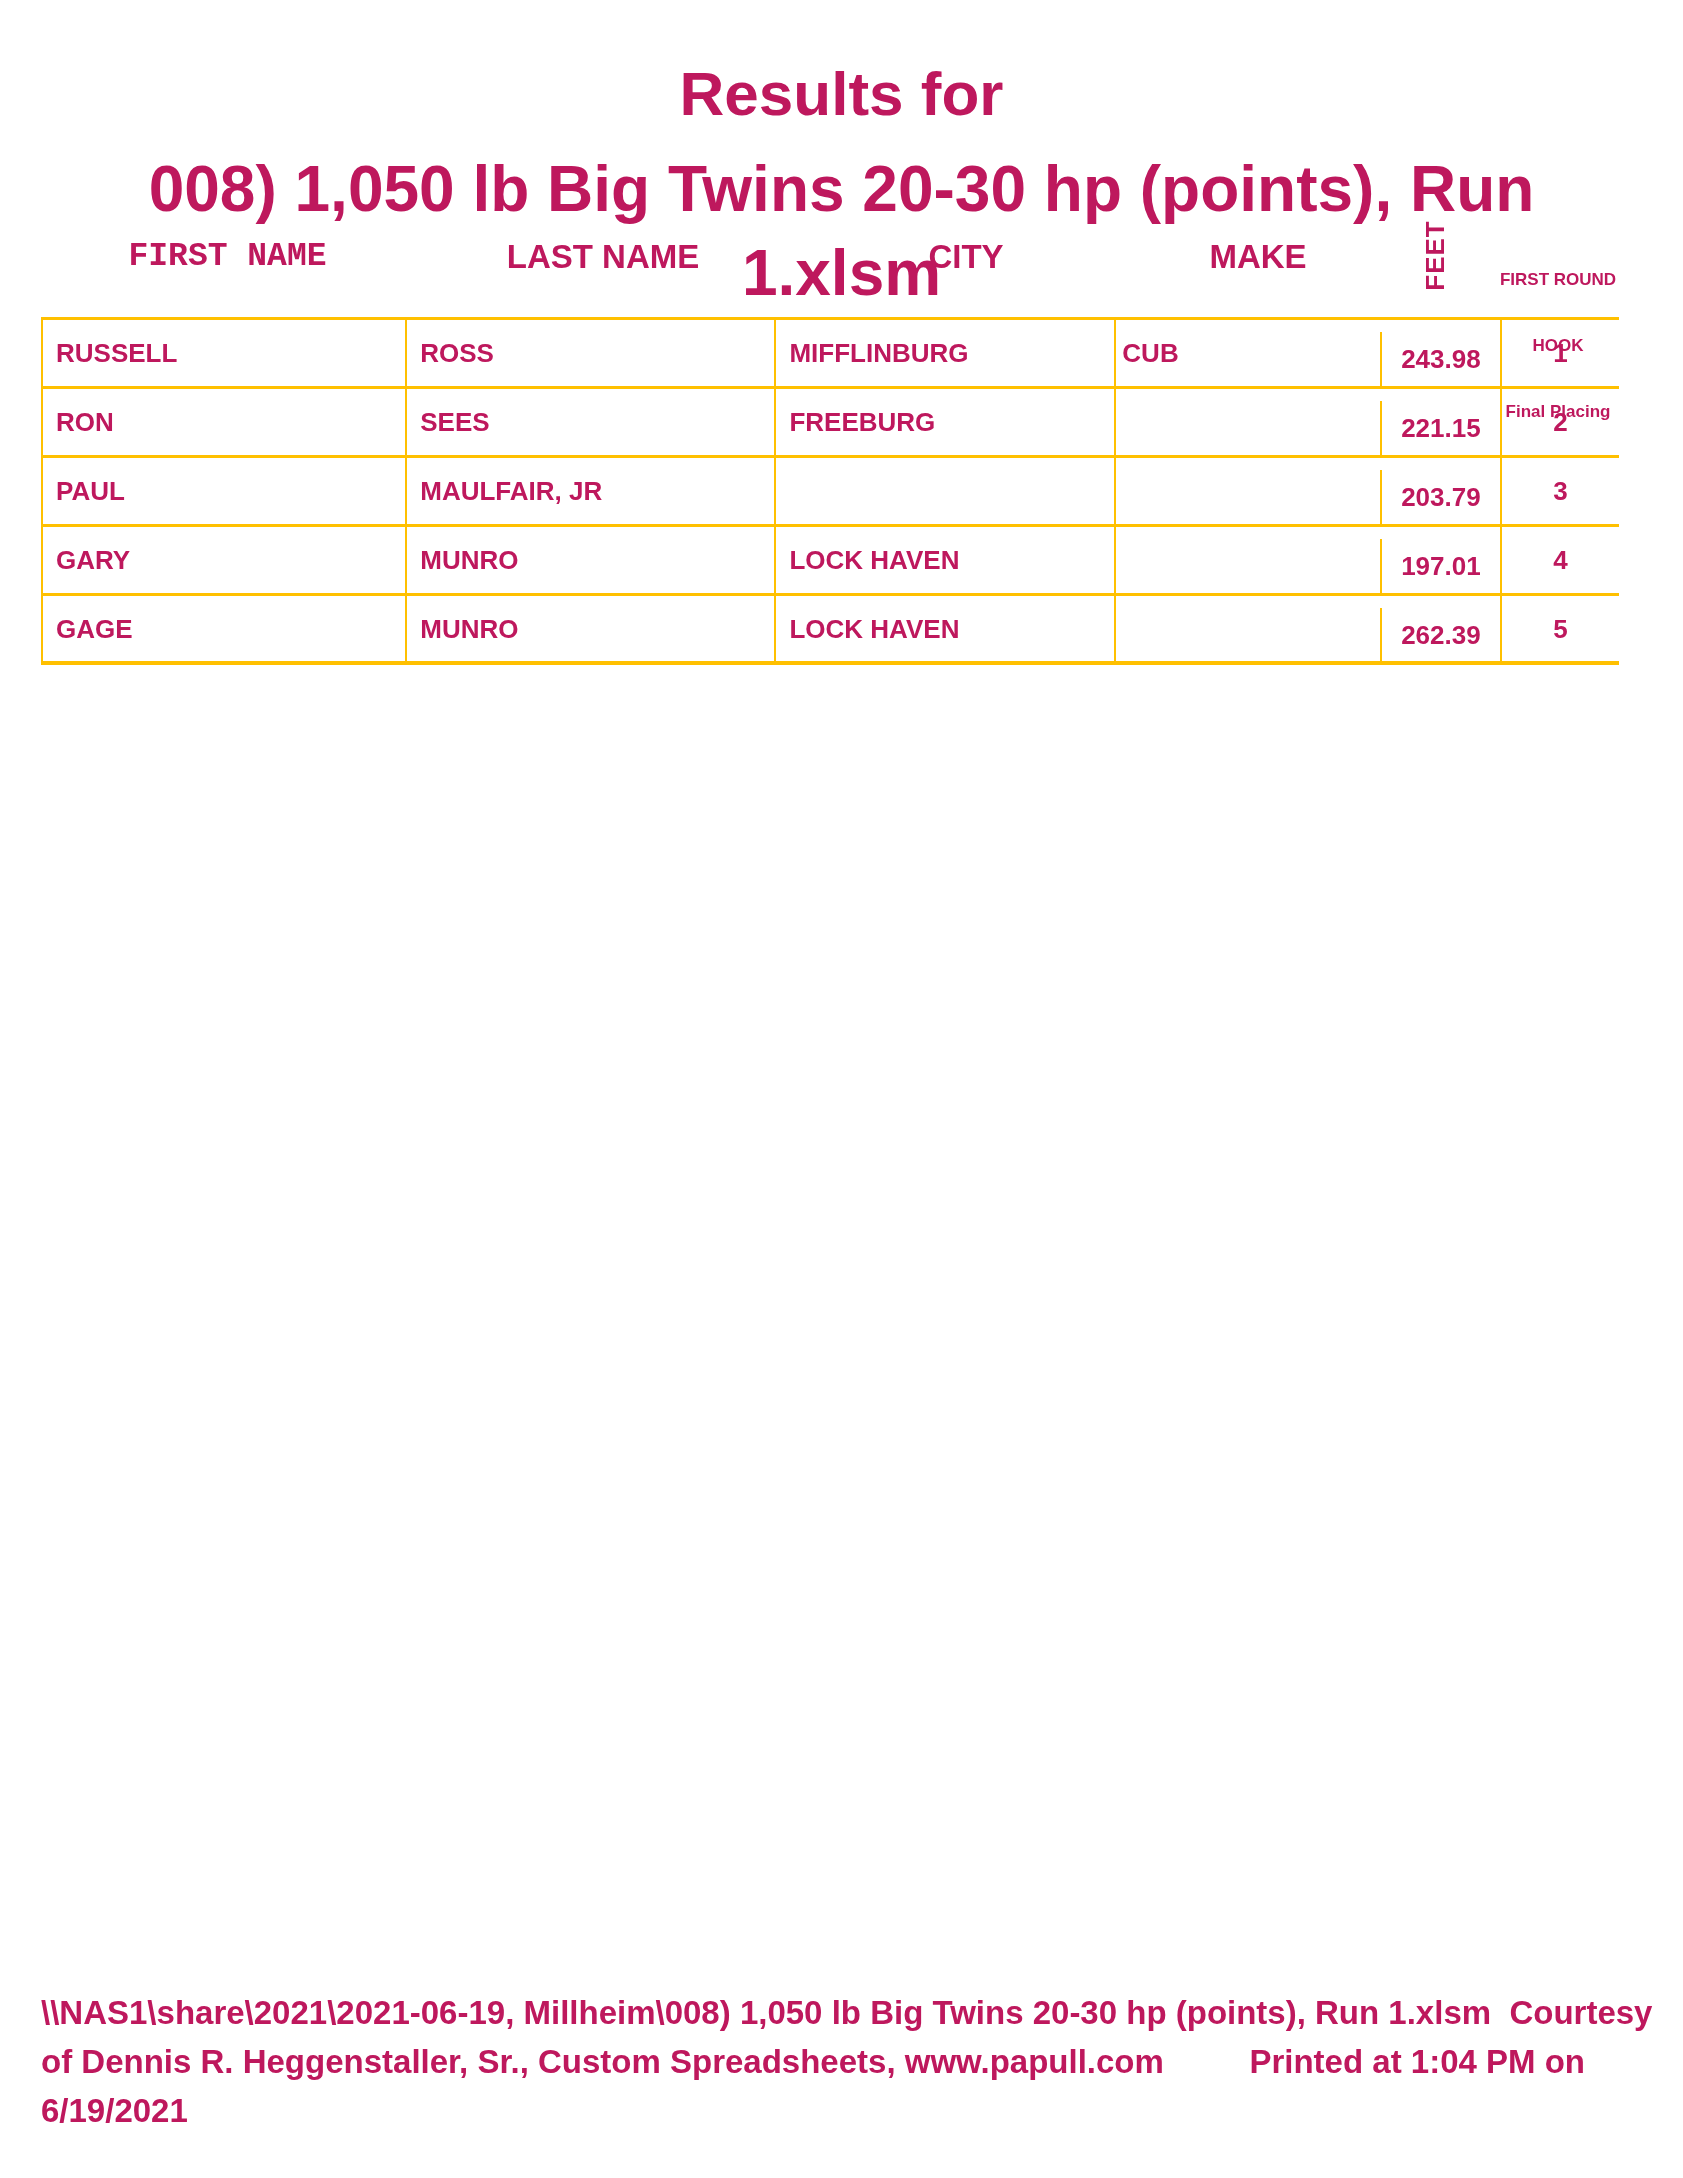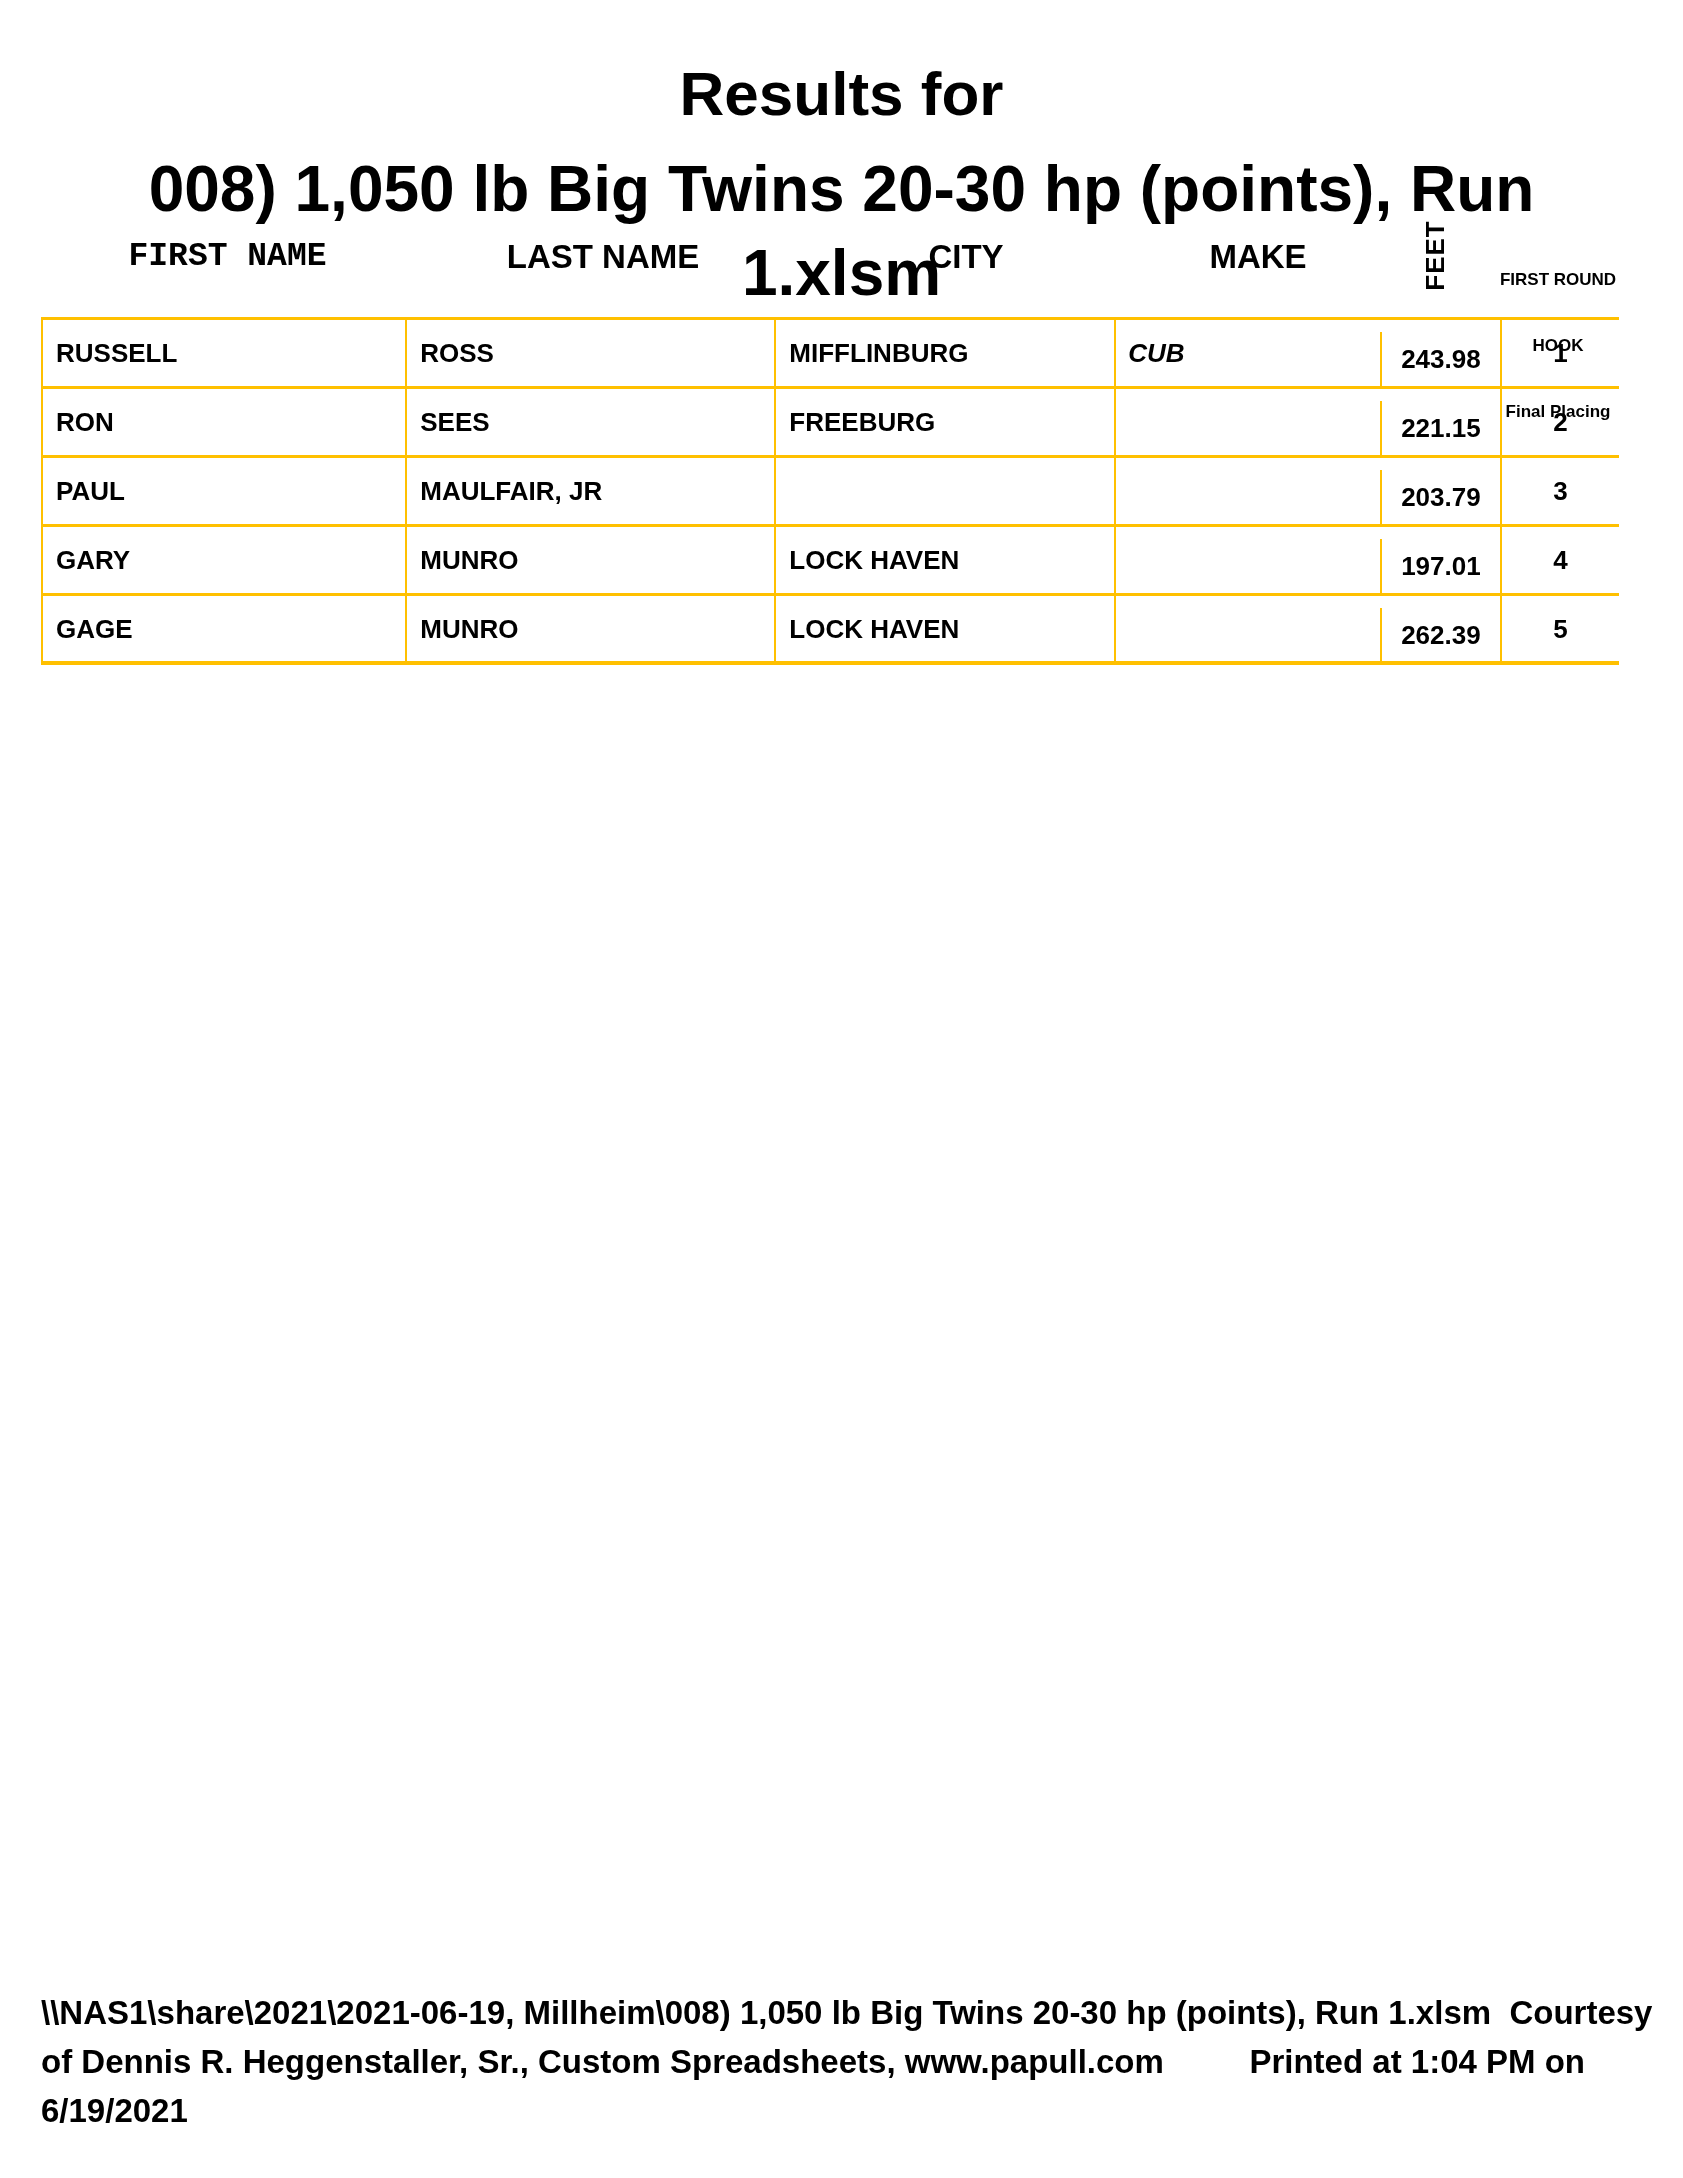--- a/index.html
+++ b/index.html
@@ -3,21 +3,21 @@
 <meta charset="utf-8">
 <style>
   html, body { margin: 0; padding: 0; background: #ffffff; }
   .page {
     position: relative;
     width: 1683px;
     height: 2178px;
     background: #ffffff;
     font-family: "Liberation Sans", sans-serif;
     font-weight: bold;
-    color: #000000;
+    color: #be185d;
     overflow: hidden;
   }
 
   
   .title-line {
     position: absolute;
     left: 0;
     right: 0;
     text-align: center;
     line-height: 1;
@@ -90,21 +90,21 @@
     display: flex;
     align-items: center;
     font-size: 26px;
     line-height: 26px;
     white-space: pre;
     overflow: hidden;
   }
   .c-first { width: 373px; padding-left: 13px; }
   .c-last  { width: 378px; padding-left: 13px; }
   .c-city  { width: 348px; padding-left: 13px; }
-  .c-make  { width: 272px; padding-left: 12px; font-style: italic; }
+  .c-make  { width: 272px; padding-left: 6px; }
   .c-feet  { width: 123px; justify-content: center; margin-top: 12px; }
   .c-placing { width: 122px; justify-content: center; }
 
   
   .footer {
     position: absolute;
     left: 41px;
     top: 1988px;
     width: 1544px;
     font-size: 33px;

